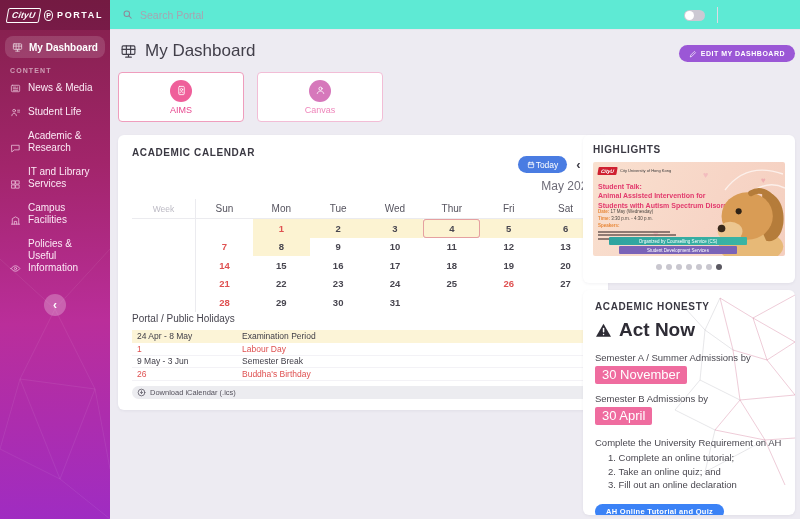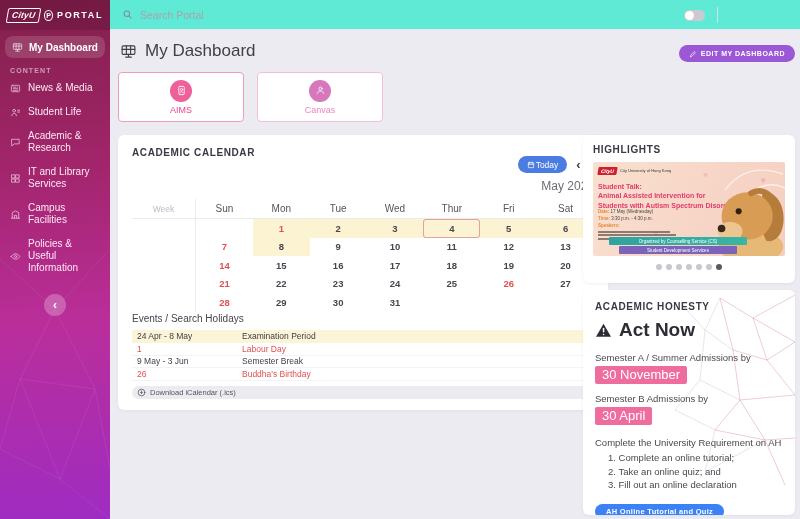--- a/index.html
+++ b/index.html
@@ -18,21 +18,21 @@
     padding:1px 4px 2px; border-radius:2px; transform:skewX(-10deg); letter-spacing:.2px; }
   .p-circle { width:11px; height:11px; border:1px solid #fff; border-radius:50%;
     font-size:7px; font-weight:bold; display:flex; align-items:center; justify-content:center; }
   .portal-text { font-size:9px; font-weight:bold; letter-spacing:1.6px; }
   .sb-active { position:relative; margin:6px 5px 0; background:rgba(255,255,255,.14);
     border-radius:8px; padding:5px 7px; display:flex; gap:6px; align-items:center;
     font-size:10px; font-weight:bold; }
   .sb-section { position:relative; padding:9px 10px 2px; font-size:7px; font-weight:bold;
     letter-spacing:1.1px; color:rgba(255,255,255,.55); }
   .sb-item { position:relative; display:flex; gap:7px; padding:6px 10px; font-size:10px;
-    color:#fce9f5; align-items:center; line-height:1.2; cursor:pointer; }
+    color:#fce9f5; align-items:flex-end; line-height:1.2; cursor:pointer; }
   .sb-icon { flex:0 0 auto; margin-top:1px; opacity:.75; }
   .sb-icon svg, .sb-active svg { width:11px; height:11px; display:block; }
   .collapse-btn { position:relative; width:22px; height:22px; border-radius:50%;
     background:rgba(255,255,255,.25); margin:14px auto 0; display:flex; align-items:center;
     justify-content:center; font-size:12px; font-weight:bold; cursor:pointer; }
 
   
   .topbar { position:absolute; left:110px; top:0; right:0; height:30px; background:#5eead4;
     border-bottom:1px solid #e8e5ee; display:flex; align-items:center; padding:0 12px; }
   .search-icon { color:#8d8a98; margin-right:7px; }
@@ -359,21 +359,21 @@
               <div class="day-cell red">28</div>
               <div class="day-cell">29</div>
               <div class="day-cell">30</div>
               <div class="day-cell">31</div>
               <div class="day-cell"></div>
               <div class="day-cell"></div>
               <div class="day-cell"></div>
             </div>
           </div>
       </div>
-      <div class="ev-title">Events / Search Holidays</div>
+      <div class="ev-title">Portal / Public Holidays</div>
       <div class="ev-table" id="ev-body">
           <div class="ev-row exam">
             <div>24 Apr - 8 May</div>
             <div>Examination Period</div>
           </div>
           <div class="ev-row holiday">
             <div>1</div>
             <div>Labour Day</div>
           </div>
           <div class="ev-row normal">

